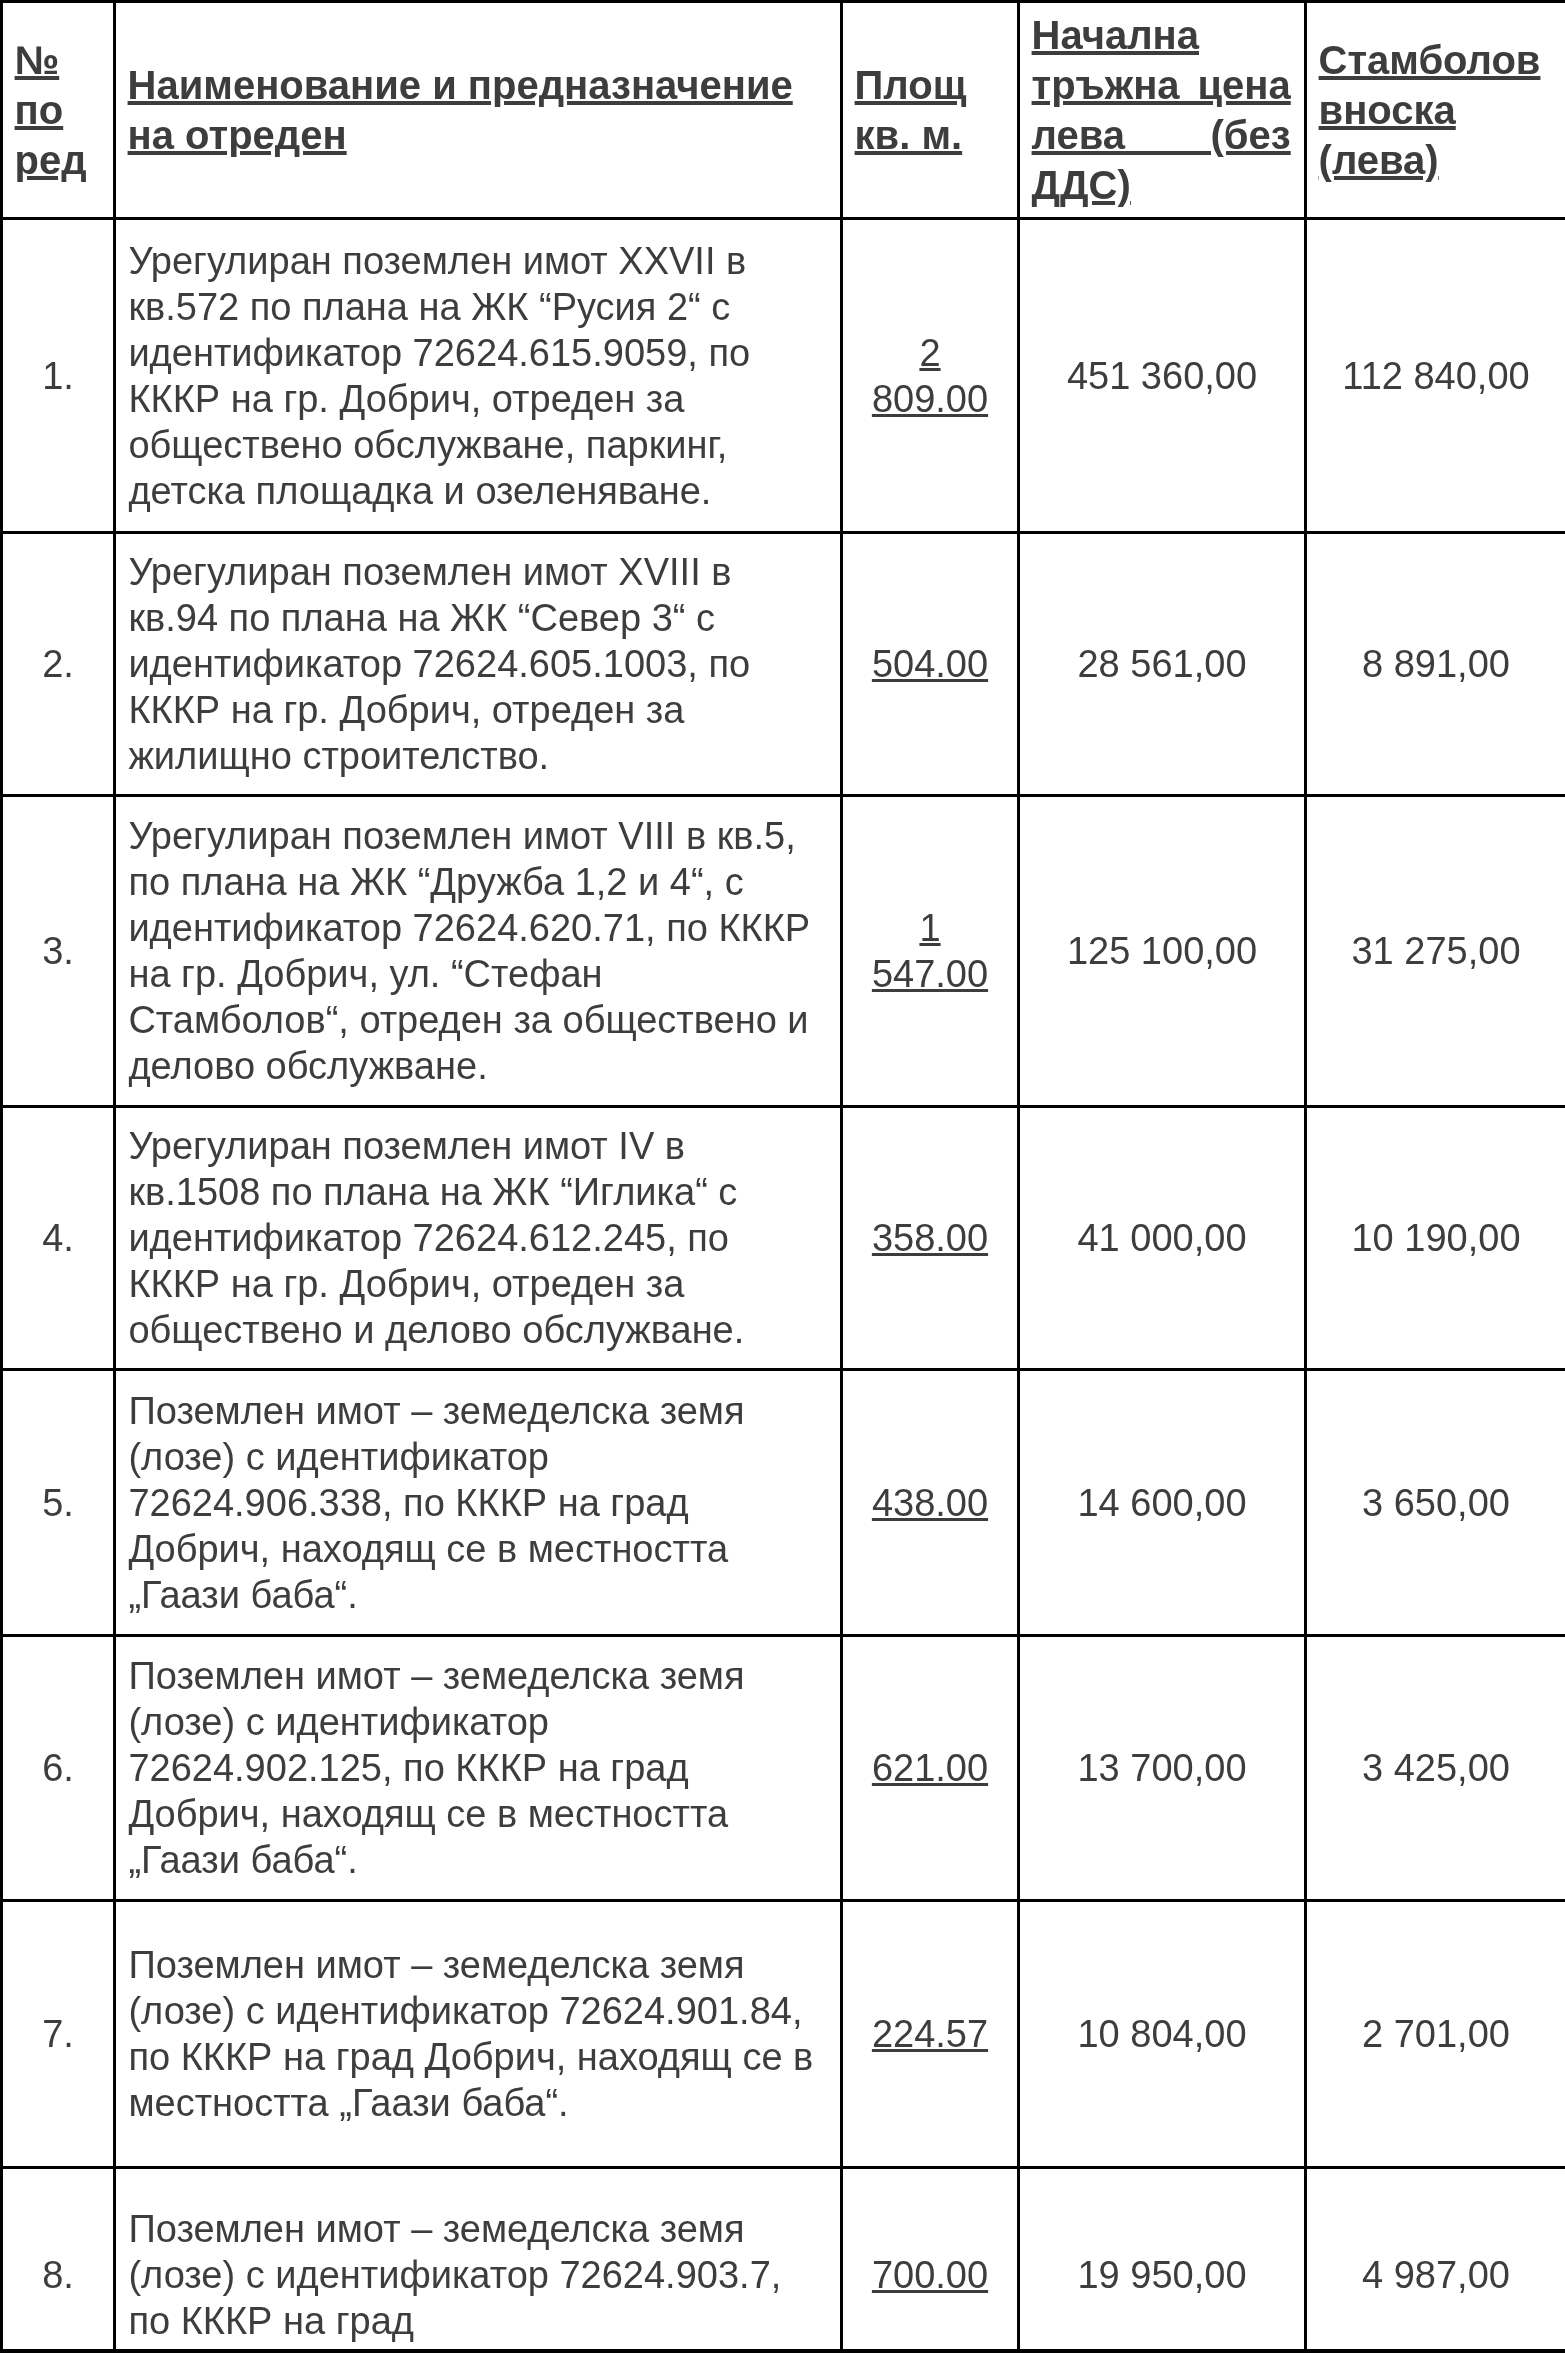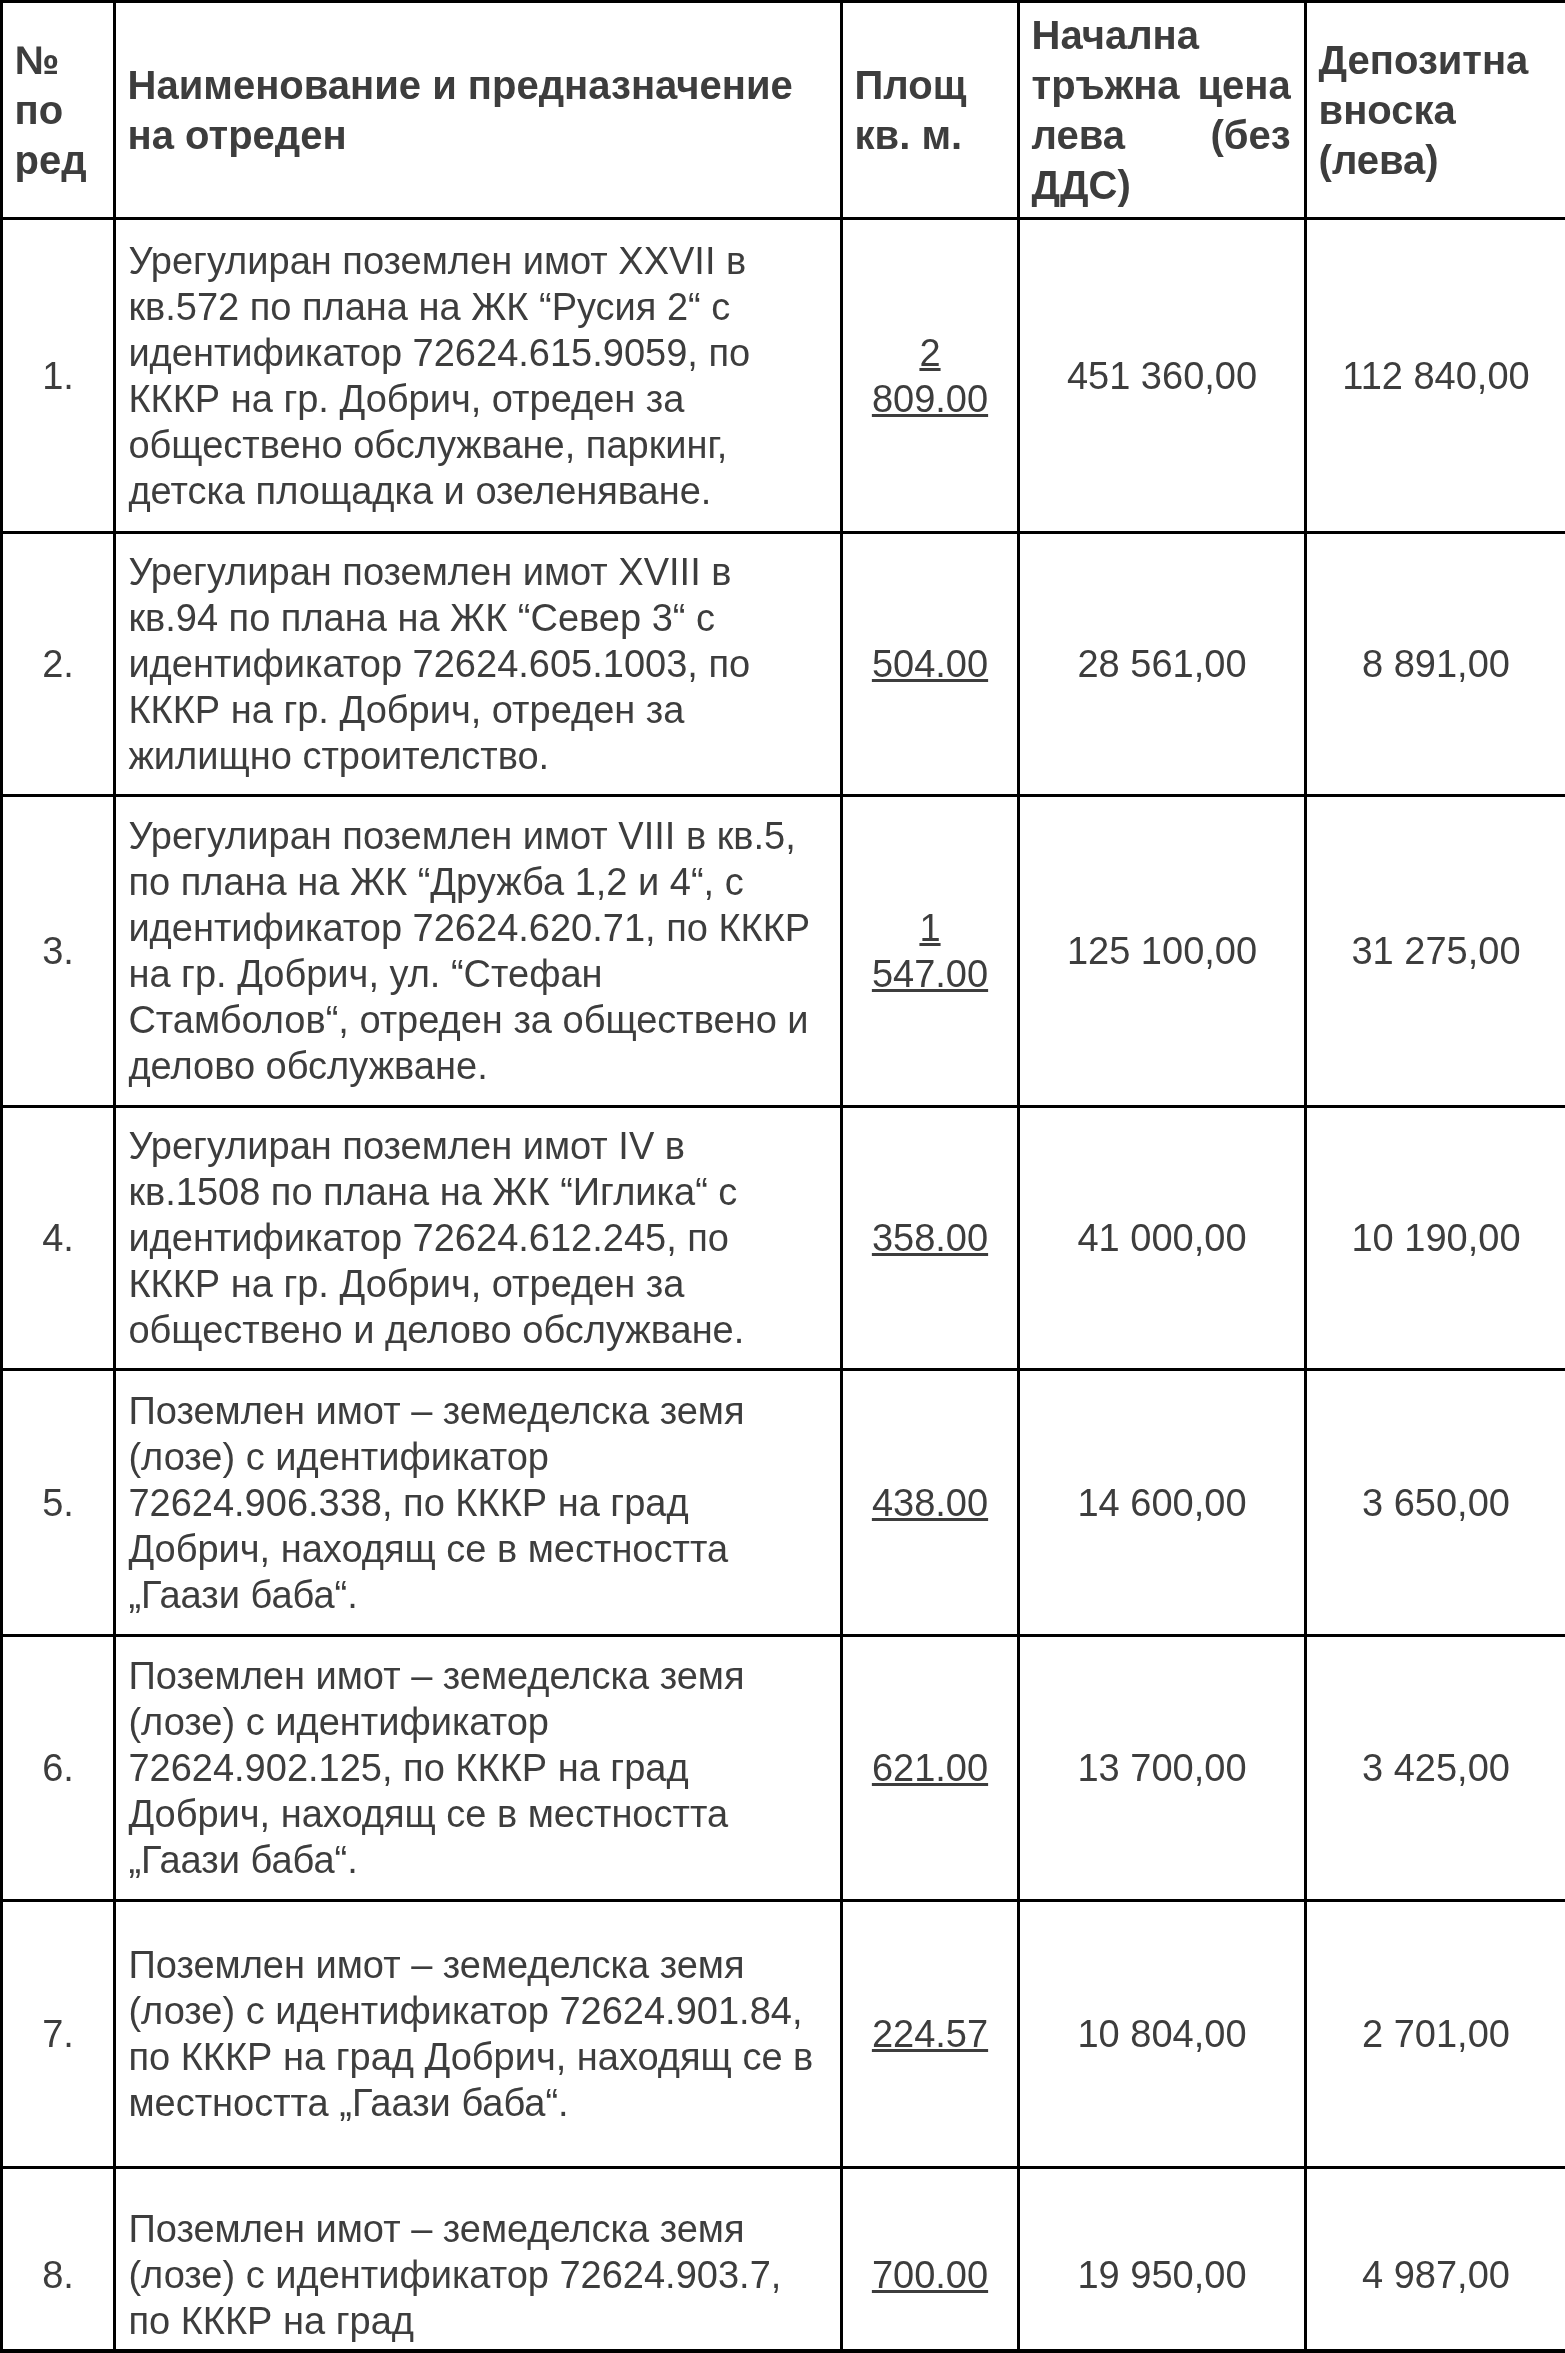--- a/index.html
+++ b/index.html
@@ -21,21 +21,21 @@
     border-collapse: collapse;
     table-layout: fixed;
     width: 1565px;
     color: #3d3d3d;
   }
   table.props th, table.props td {
     border: 3.3px solid #000000;
     vertical-align: middle;
     overflow: hidden;
   }
-  thead tr { height: 217px; }
+  thead tr { height: 217px; text-decoration: underline; }
   th {
     font-size: 40px;
     font-weight: bold;
     line-height: 50px;
     text-align: left;
     padding: 6.6px 13.3px 6.6px 11.6px;
   }
   th.h-num   { padding: 6.6px 11.6px; }
   th.h-price { text-align: justify; }
   td {
@@ -83,21 +83,21 @@
       <col style="width:177px">
       <col style="width:287px">
       <col style="width:261px">
     </colgroup>
     <thead>
       <tr>
         <th class="h-num">№ по ред</th>
         <th class="h-name">Наименование и предназначение на отреден</th>
         <th class="h-area">Площ кв. м.</th>
         <th class="h-price">Начална тръжна цена лева (без ДДС)</th>
-        <th class="h-deposit">Депозитна вноска (лева)</th>
+        <th class="h-deposit">Стамболов вноска (лева)</th>
       </tr>
     </thead>
     <tbody>
         <tr>
     <td class="c-num">1.</td>
     <td class="c-name">Урегулиран поземлен имот XXVII в кв.572 по плана на ЖК “Русия 2“ с идентификатор 72624.615.9059, по КККР на гр. Добрич, отреден за обществено обслужване, паркинг, детска площадка и озеленяване.</td>
     <td class="c-area">2 809.00</td>
     <td class="c-price">451 360,00</td>
     <td class="c-deposit">112 840,00</td>
   </tr>

